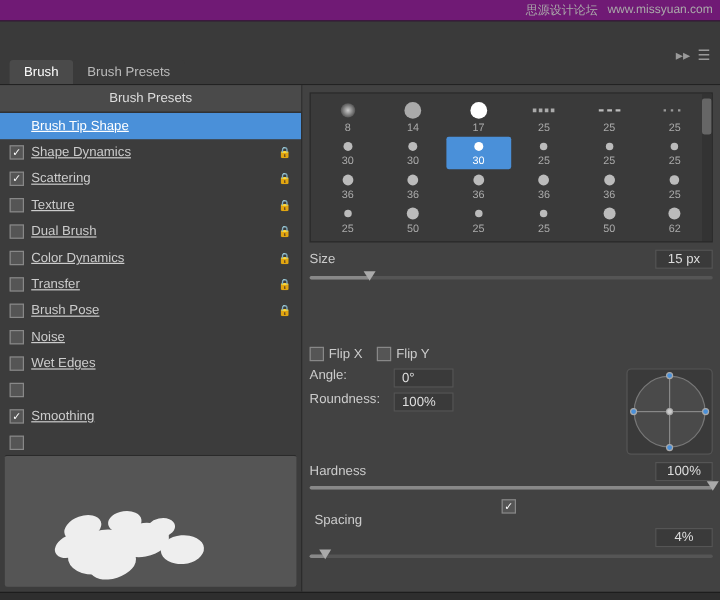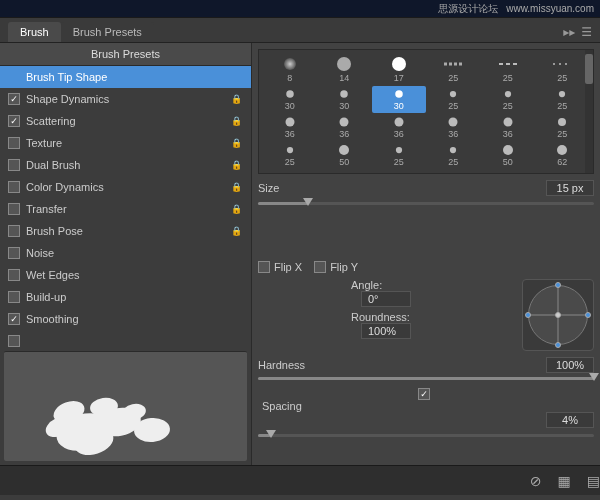--- a/index.html
+++ b/index.html
@@ -7,21 +7,21 @@
       width: 600px;
       height: 500px;
       background: #3c3c3c;
       font-family: Arial, sans-serif;
       font-size: 11px;
       color: #ccc;
       overflow: hidden;
     }
 
     .top-bar {
-      background: #0f172a;
+      background: #701a75;
       height: 18px;
       display: flex;
       align-items: center;
       justify-content: flex-end;
       padding: 0 6px;
       font-size: 10px;
       color: #aaa;
       border-bottom: 1px solid #1a1a1a;
     }
 
@@ -33,20 +33,21 @@
       border-bottom: 1px solid #222;
     }
 
     .tab {
       padding: 4px 12px;
       background: #3a3a3a;
       color: #bbb;
       cursor: pointer;
       border-radius: 3px 3px 0 0;
       font-size: 11px;
+      margin-top: 28px;
     }
 
     .tab.active {
       background: #4a4a4a;
       color: #fff;
     }
 
     .tab-icons {
       margin-left: auto;
       display: flex;
@@ -121,20 +122,21 @@
 
     .menu-item .lock-icon {
       margin-left: auto;
       color: #888;
       font-size: 10px;
     }
 
     .menu-item-label {
       flex: 1;
       font-size: 11px;
+      text-decoration: underline;
     }
 
     .brush-preview {
       height: 110px;
       background: #555;
       border-top: 1px solid #2a2a2a;
       margin: 4px;
       border-radius: 2px;
       position: relative;
       overflow: hidden;
@@ -302,22 +304,20 @@
 
     .angle-controls {
       flex: 1;
       display: flex;
       flex-direction: column;
       gap: 4px;
     }
 
     .angle-row {
       display: flex;
-      align-items: center;
-      flex-direction: column;
     }
 
     .angle-label {
       width: 70px;
       color: #ccc;
       font-size: 11px;
     }
 
     .angle-value {
       background: #3a3a3a;
@@ -501,21 +501,20 @@
         <div class="menu-item">
           <div class="checkbox"></div>
           <span class="menu-item-label">Noise</span>
         </div>
         <div class="menu-item">
           <div class="checkbox"></div>
           <span class="menu-item-label">Wet Edges</span>
         </div>
         <div class="menu-item">
           <div class="checkbox"></div>
-          <span class="menu-item-label">Build-up</span>
         </div>
         <div class="menu-item">
           <div class="checkbox checked"></div>
           <span class="menu-item-label">Smoothing</span>
         </div>
         <div class="menu-item">
           <div class="checkbox"></div>
         </div>
       </div>
 

